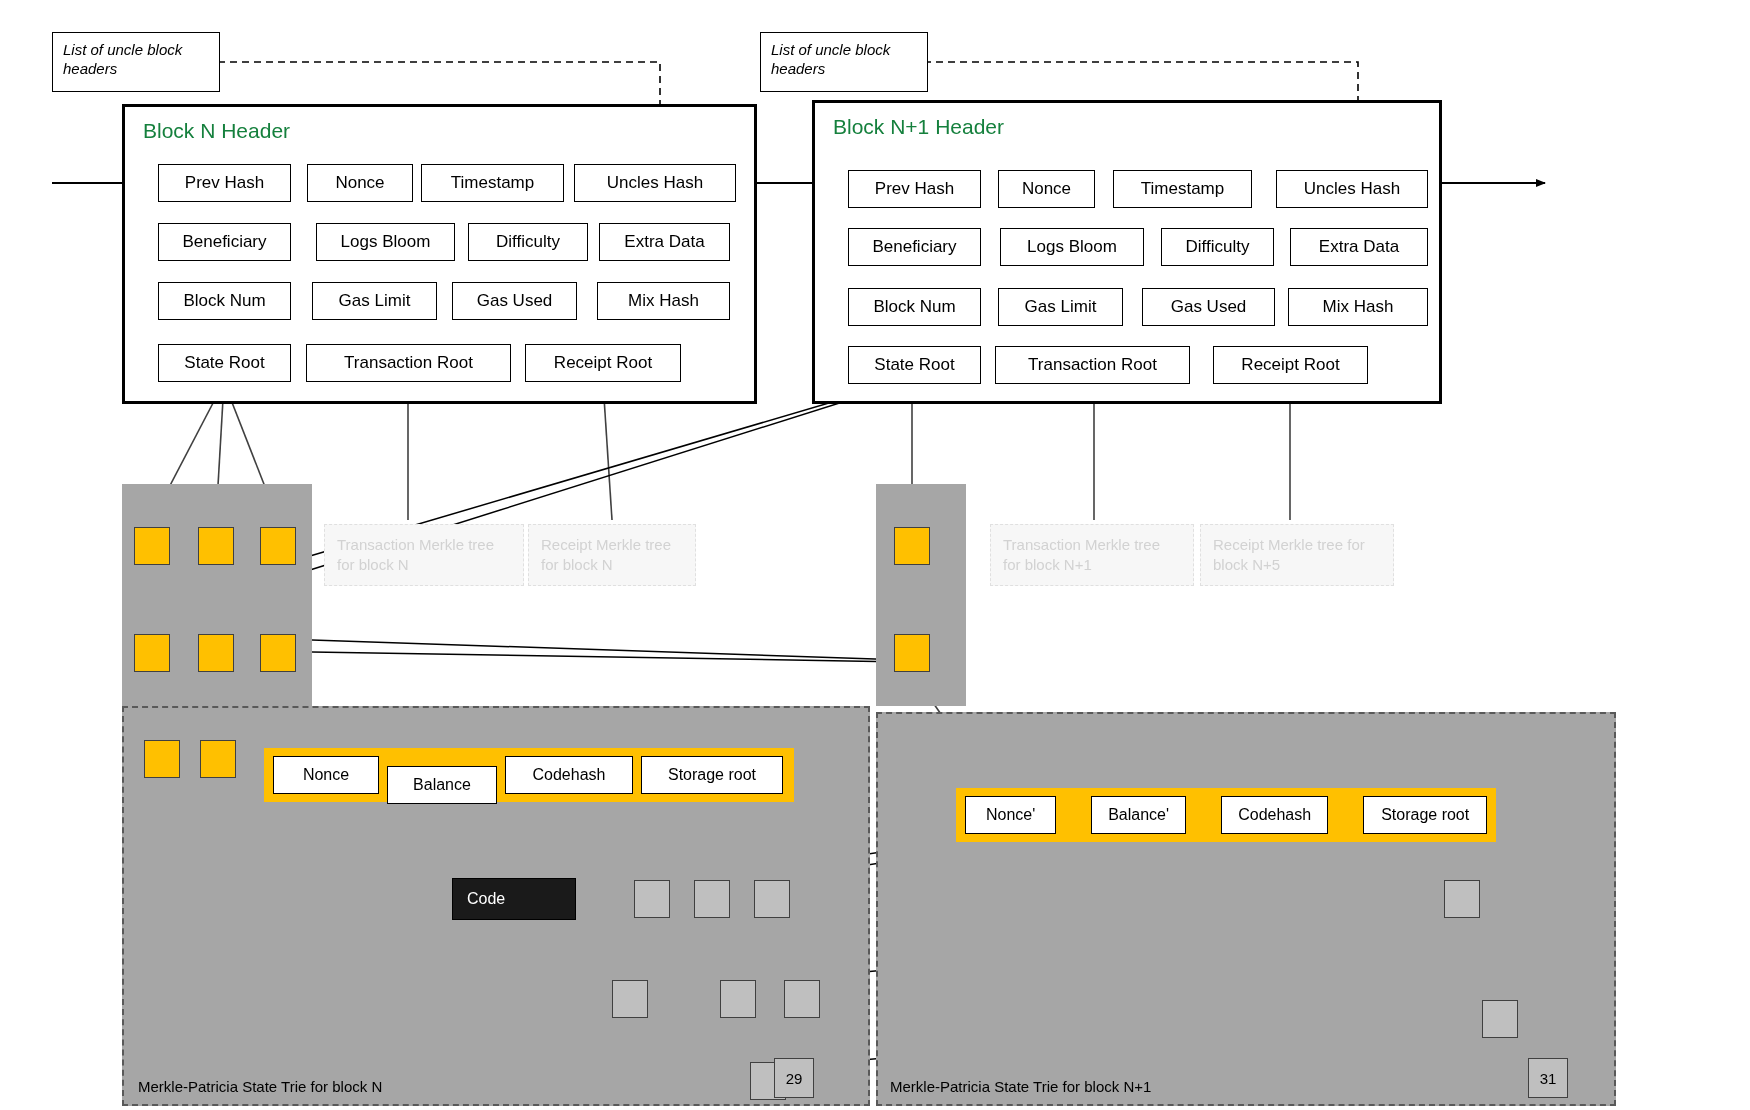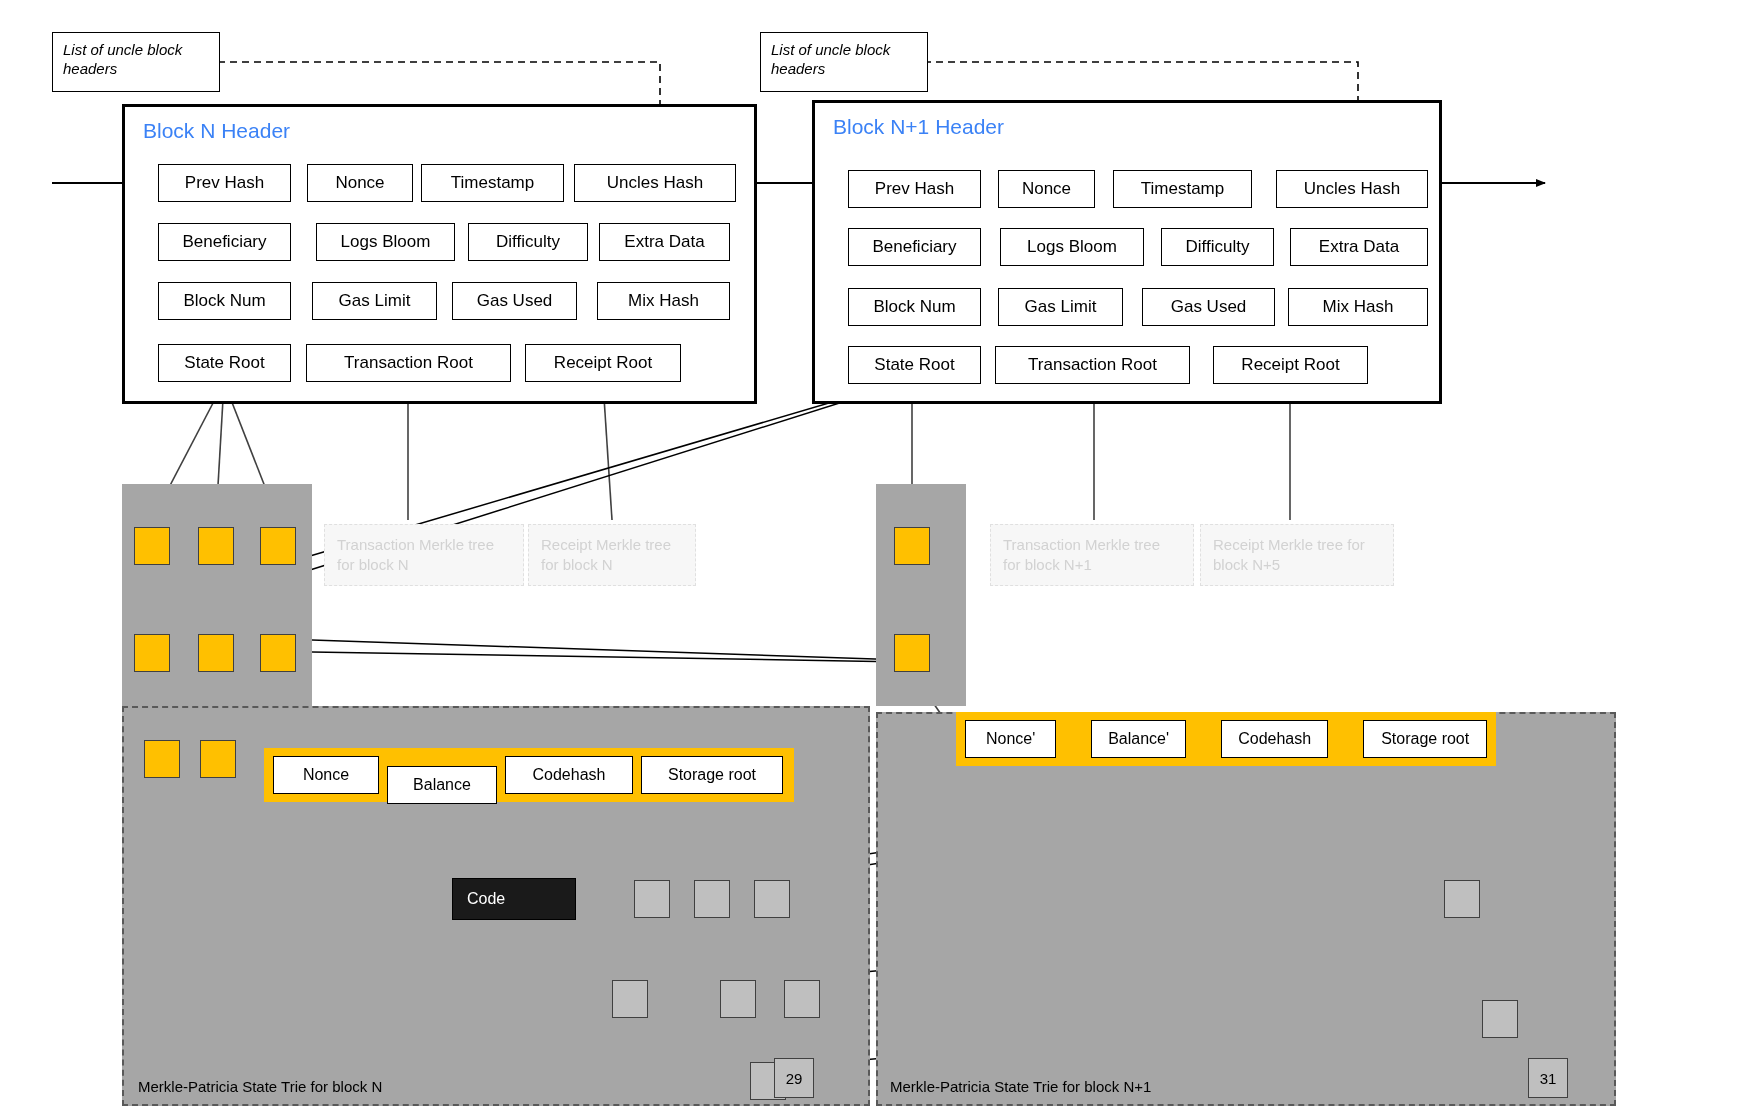--- a/index.html
+++ b/index.html
@@ -44,21 +44,21 @@
     position: absolute;
     border: 3px solid #000000;
     background: #ffffff;
     box-sizing: border-box;
   }
   .block-title {
     position: absolute;
     left: 18px;
     top: 12px;
     font-size: 21px;
-    color: #3b82f6;
+    color: #15803d;
     white-space: nowrap;
   }
   .field {
     position: absolute;
     border: 1.5px solid #000000;
     background: #ffffff;
     box-sizing: border-box;
     display: flex;
     align-items: center;
     justify-content: center;
@@ -366,21 +366,21 @@
   <div class="node orange" style="left:894px; top:527px; width:36px; height:38px;"></div>
   <div class="node orange" style="left:894px; top:634px; width:36px; height:38px;"></div>
 
   <div class="account-bar" style="left:264px; top:748px; width:530px; height:54px;">
     <div class="account-cell" style="width:106px;">Nonce</div>
     <div class="account-cell" style="width:110px;margin-top:20px;">Balance</div>
     <div class="account-cell" style="width:128px;">Codehash</div>
     <div class="account-cell" style="width:142px;">Storage root</div>
   </div>
 
-  <div class="account-bar" style="left:956px; top:712px; width:540px; height:54px;gap:35px;">
+  <div class="account-bar" style="left:956px; top:788px; width:540px; height:54px;gap:35px;">
     <div class="account-cell" style="width:108px;">Nonce'</div>
     <div class="account-cell" style="width:112px;">Balance'</div>
     <div class="account-cell" style="width:128px;">Codehash</div>
     <div class="account-cell" style="width:148px;">Storage root</div>
   </div>
 
   <div class="code-box" style="left:452px; top:878px; width:124px; height:42px;">Code</div>
 
   <div class="node grey" style="left:634px; top:880px; width:36px; height:38px;"></div>
   <div class="node grey" style="left:694px; top:880px; width:36px; height:38px;"></div>

